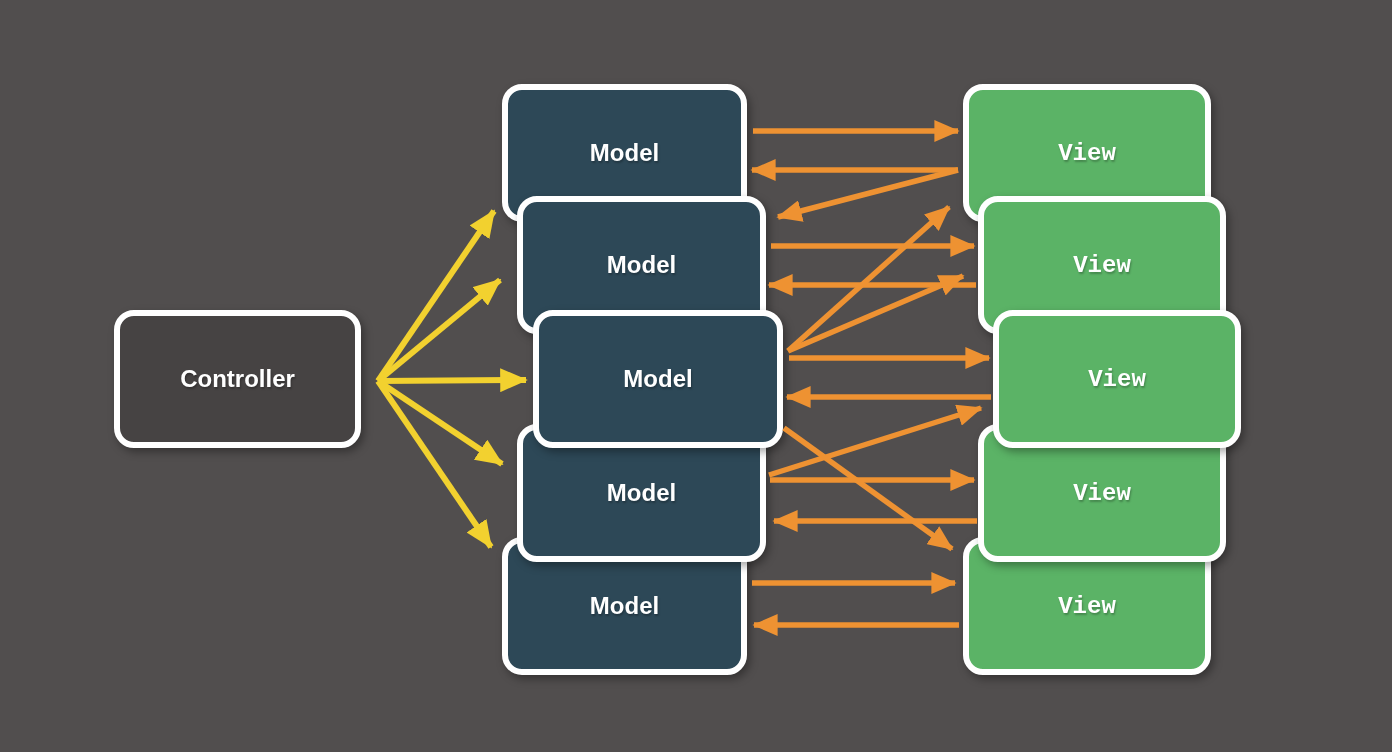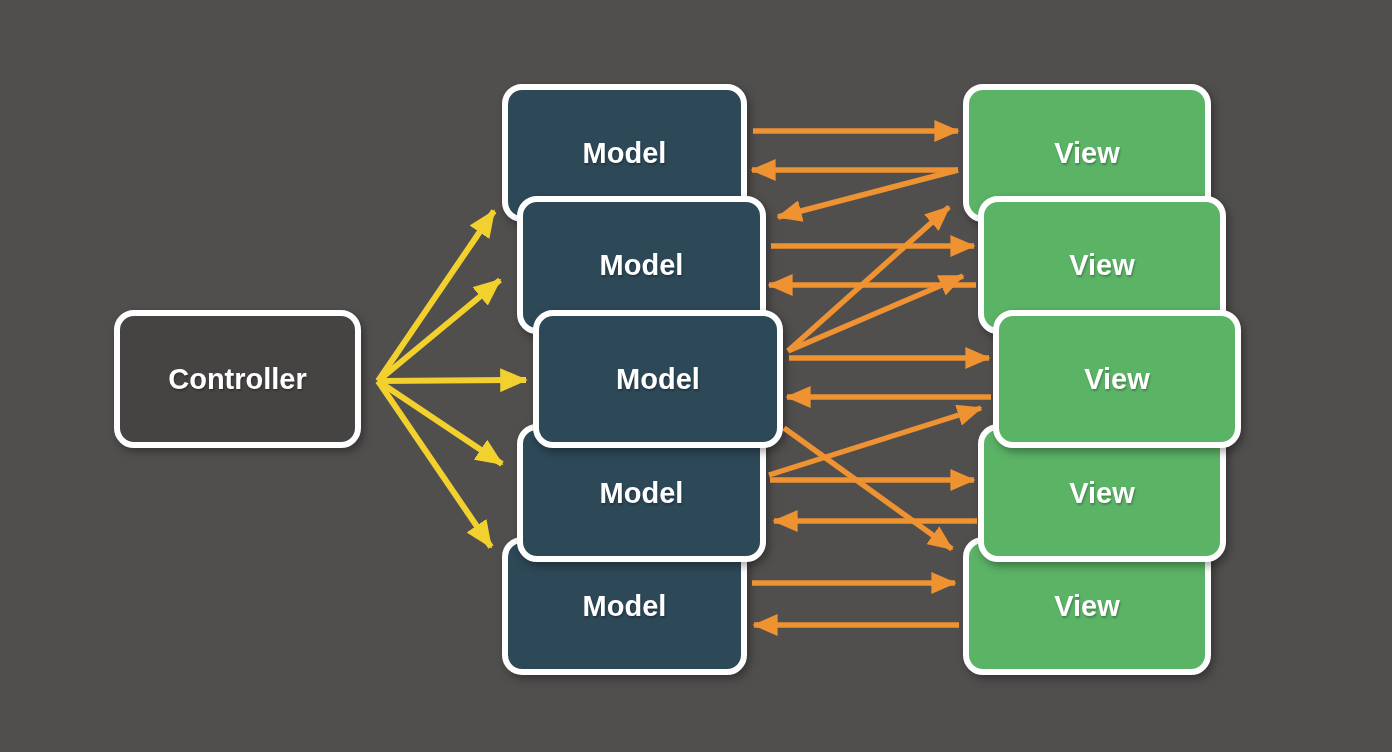--- a/index.html
+++ b/index.html
@@ -18,32 +18,32 @@
     box-sizing:border-box;
     border:6px solid #ffffff;
     border-radius:20px;
     display:flex;
     align-items:center;
     justify-content:center;
     box-shadow:3px 4px 8px rgba(0,0,0,0.35);
   }
   .box .label{
     color:#ffffff;
-    font-size:29px;
+    font-size:24px;
     font-weight:700;
     text-shadow:1px 2px 2px rgba(0,0,0,0.25);
     user-select:none;
   }
   .controller{
     left:114px;top:310px;width:247px;height:138px;
     background:#464343;
     z-index:3;
   }
   .model{background:#2d4857;}
-  .view{background:#5bb366;}
+  .view{background:#5bb366;font-family:Liberation Mono, monospace;}
   .m1{left:502px;top:84px;width:245px;height:138px;z-index:1;}
   .m2{left:517px;top:196px;width:249px;height:138px;z-index:2;}
   .m3{left:533px;top:310px;width:250px;height:138px;z-index:3;}
   .m4{left:517px;top:424px;width:249px;height:138px;z-index:2;}
   .m5{left:502px;top:537px;width:245px;height:138px;z-index:1;}
   .v1{left:963px;top:84px;width:248px;height:138px;z-index:1;}
   .v2{left:978px;top:196px;width:248px;height:138px;z-index:2;}
   .v3{left:993px;top:310px;width:248px;height:138px;z-index:3;}
   .v4{left:978px;top:424px;width:248px;height:138px;z-index:2;}
   .v5{left:963px;top:537px;width:248px;height:138px;z-index:1;}

